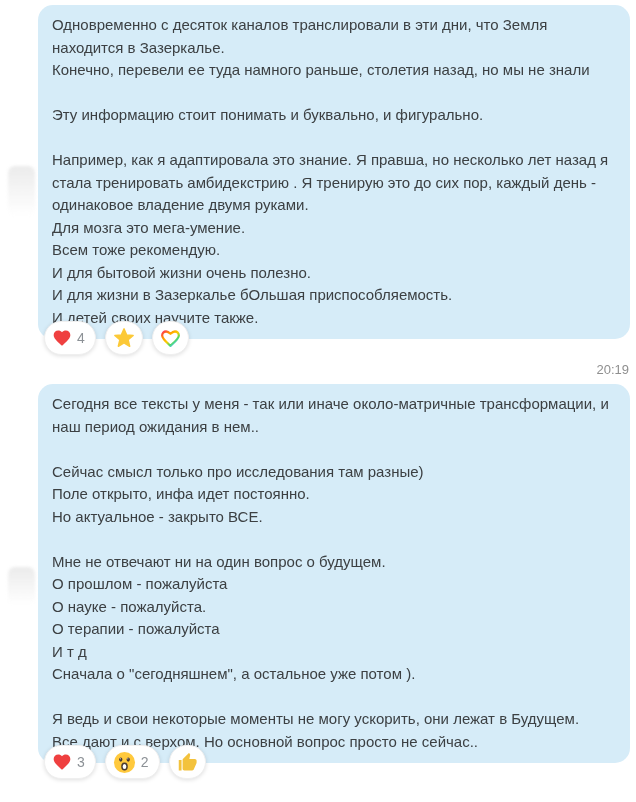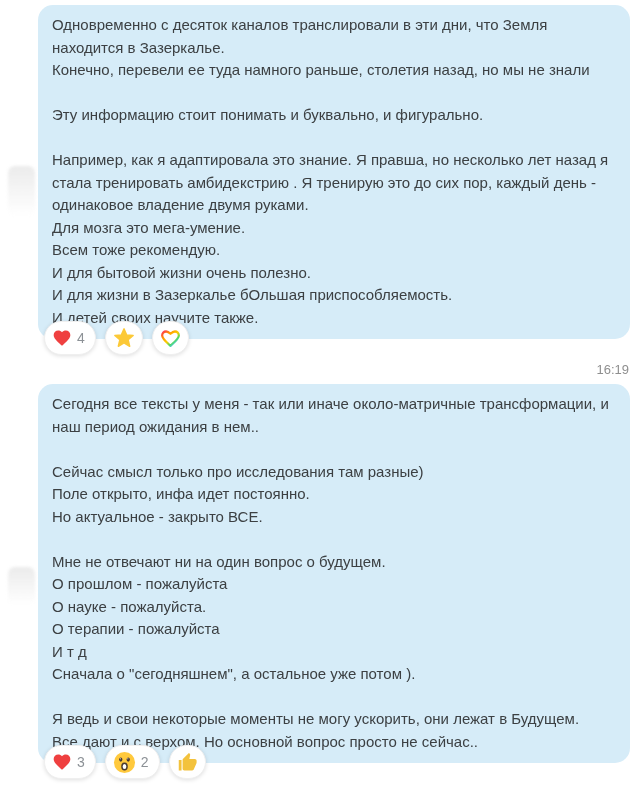--- a/index.html
+++ b/index.html
@@ -126,21 +126,21 @@
               <stop offset="0.85" stop-color="#5ac8fa"></stop>
               <stop offset="1" stop-color="#c644fc"></stop>
             </linearGradient>
           </defs>
           <path fill="#ffffff" stroke="url(#rg)" stroke-width="2.6" stroke-linejoin="round" d="M12 20.35l-1.45-1.32C5.4 14.36 2.5 11.78 2.5 8.5 2.5 5.92 4.42 4 7 4c1.74 0 3.1.81 5 2.59C13.9 4.81 15.26 4 17 4c2.58 0 4.5 1.92 4.5 4.5 0 3.28-2.9 5.86-8.05 10.54L12 20.35z"></path>
         </svg>
       </span>
     </div>
   </div>
 
-  <div class="timestamp-row">16:19</div>
+  <div class="timestamp-row">20:19</div>
 
   <div class="bubble">
     <span class="msg-text">Сегодня все тексты у меня - так или иначе около-матричные трансформации, и наш период ожидания в нем..
 
 Сейчас смысл только про исследования там разные)
 Поле открыто, инфа идет постоянно.
 Но актуальное - закрыто ВСЕ.
 
 Мне не отвечают ни на один вопрос о будущем.
 О прошлом - пожалуйста

